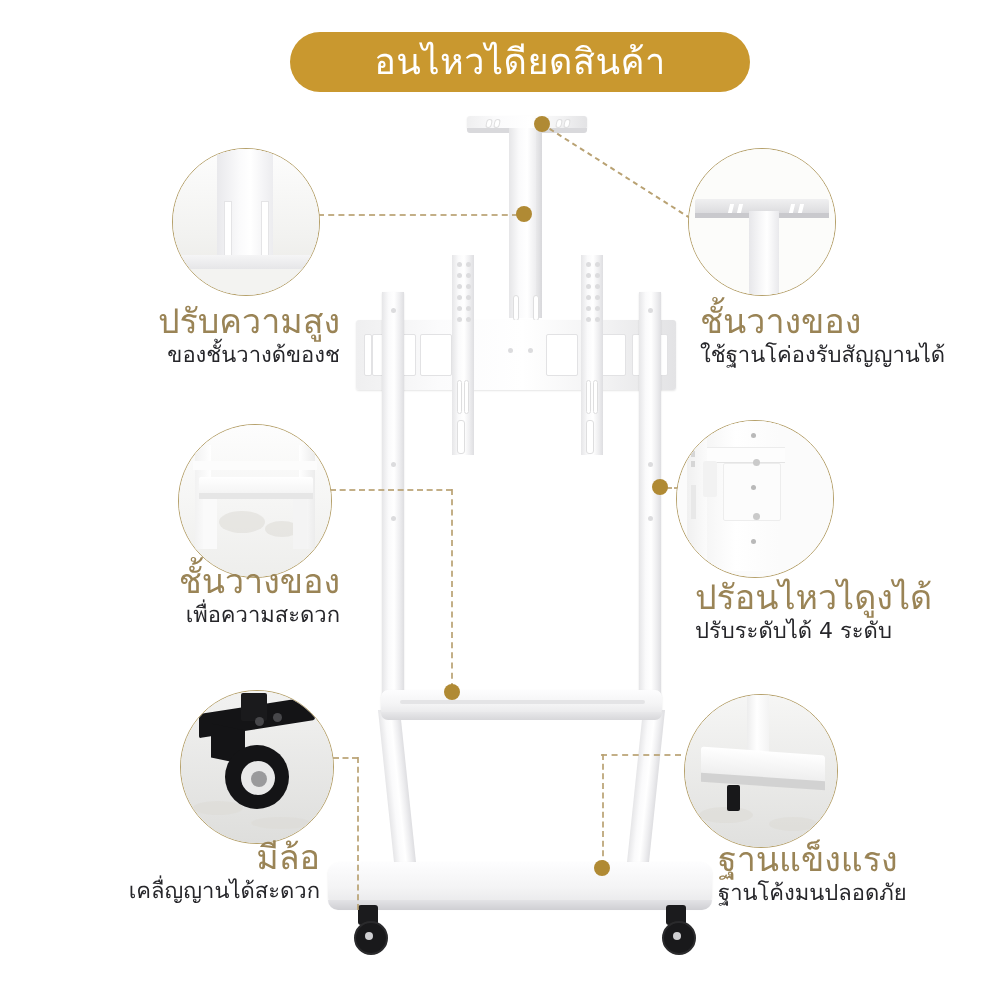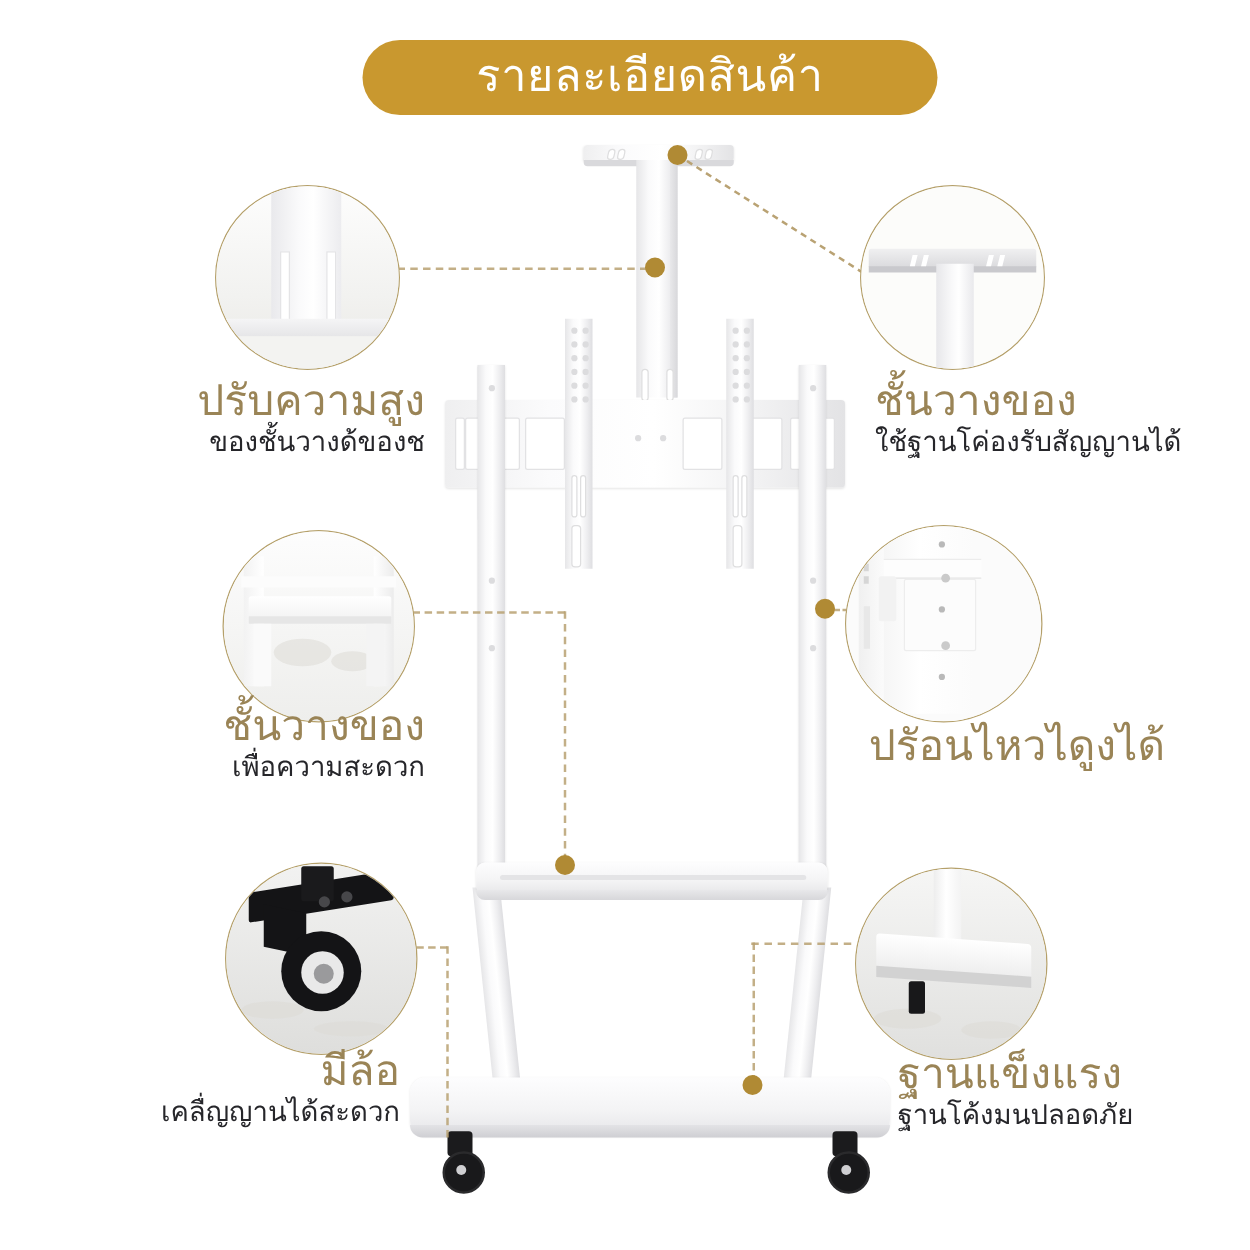--- a/index.html
+++ b/index.html
@@ -69,21 +69,21 @@
   .caster .body{position:absolute;background:#1b1b1d;border-radius:3px;}
   .caster .wheel{position:absolute;background:#19191b;border-radius:50%;border:2px solid #2a2a2c;}
   .caster .hub{position:absolute;background:#cfcfd2;border-radius:50%;}
 </style>
 </head>
 <body>
 
 <div id="stage">
 
   <div class="banner">
-    <div class="banner-text">รายละเอียดสินค้า</div>
+    <div class="banner-text">อนไหวไดียดสินค้า</div>
   </div>
 
   <div>
 
     <div class="pp metal edge" style="left:467px;top:116px;width:120px;height:13px;border-radius:3px;"></div>
     <div class="pp" style="left:467px;top:128px;width:120px;height:5px;background:#d9d9dc;border-radius:0 0 3px 3px;"></div>
     <div class="slot" style="left:486px;top:119px;width:4px;height:7px;transform:skewX(-12deg);"></div>
     <div class="slot" style="left:494px;top:119px;width:4px;height:7px;transform:skewX(-12deg);"></div>
     <div class="slot" style="left:556px;top:119px;width:4px;height:7px;transform:skewX(-12deg);"></div>
     <div class="slot" style="left:564px;top:119px;width:4px;height:7px;transform:skewX(-12deg);"></div>
@@ -305,20 +305,21 @@
     <div class="sub">ใช้ฐานโค่องรับสัญญานได้</div>
   </div>
 
   <div class="label left" style="left:40px;top:562px;width:300px;">
     <div class="head">ชั้นวางของ</div>
     <div class="sub">เพื่อความสะดวก</div>
   </div>
 
   <div class="label right" style="left:695px;top:578px;width:305px;">
     <div class="head">ปรัอนไหวไดูงได้</div>
+    <div class="sub">ปรับระดับได้ 4 ระดับ</div>
   </div>
 
   <div class="label left" style="left:20px;top:838px;width:300px;">
     <div class="head">มีล้อ</div>
     <div class="sub">เคลื่ญญานได้สะดวก</div>
   </div>
 
   <div class="label right" style="left:718px;top:840px;width:290px;">
     <div class="head">ฐานแข็งแรง</div>
     <div class="sub">ฐานโค้งมนปลอดภัย</div>

